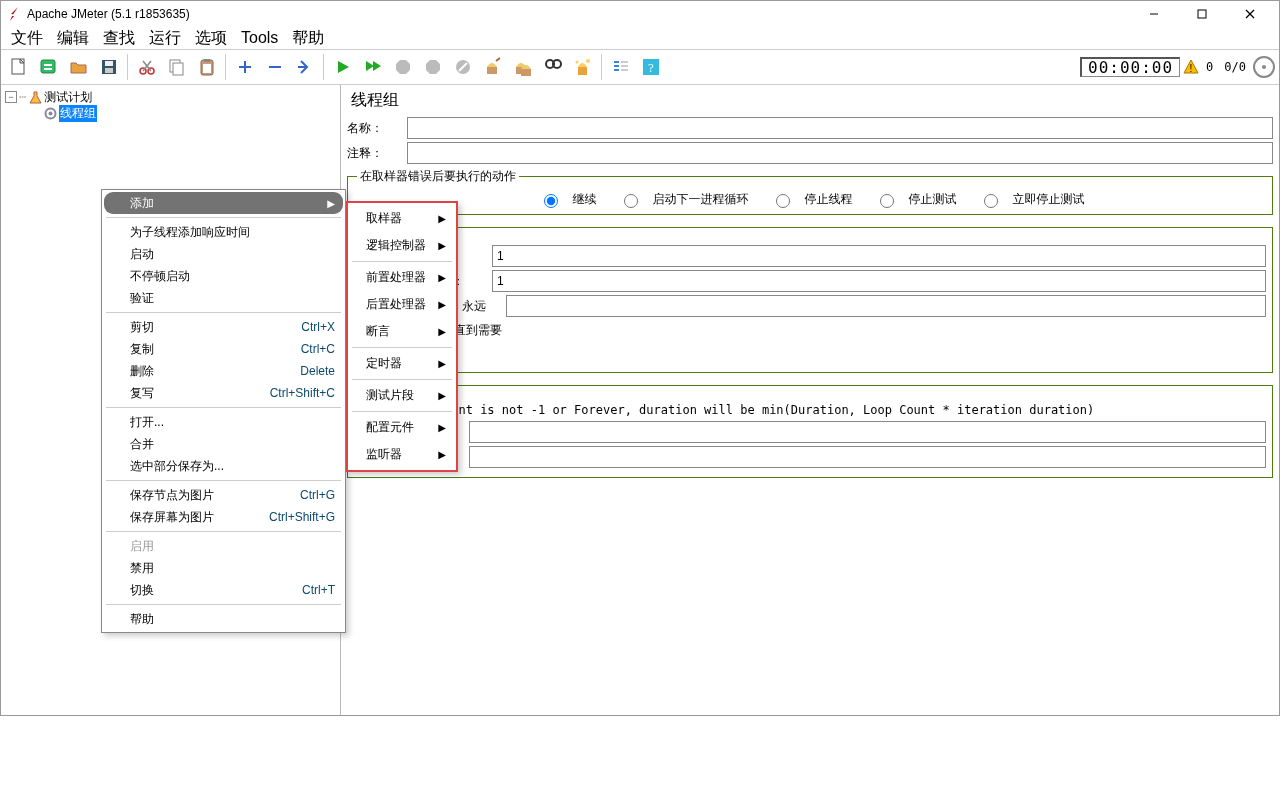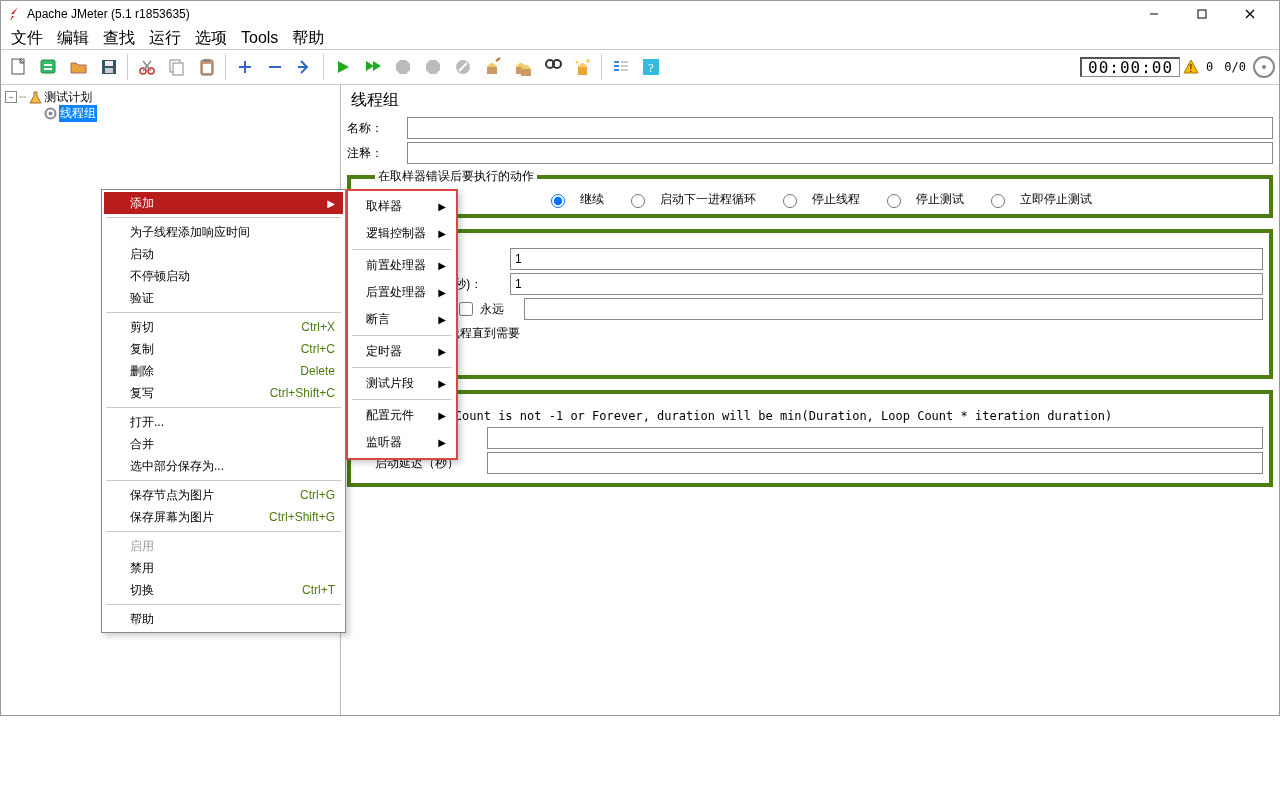--- a/index.html
+++ b/index.html
@@ -23,41 +23,41 @@
 
   .body { flex:1; display:flex; min-height:0; }
   .tree { width:340px; border-right:1px solid #bbb; background:#fff; position:relative; padding:4px 0 0 4px;}
   .treerow { display:flex; align-items:center; height:16px; font-size:12px; gap:2px;}
   .treerow .exp { width:12px; height:12px; border:1px solid #888; font-size:9px; line-height:10px; text-align:center; color:#555;}
   .treerow .dash { color:#888; }
   .treerow .icon { width:14px; height:14px; display:inline-flex; align-items:center; justify-content:center;}
   .treerow .sel { background:#0a84ff; color:#fff; padding:0 1px;}
   .main { flex:1; overflow:auto; background:#fff; padding:2px 6px 6px 6px;}
   .panel-title { font-size:16px; font-weight:400; padding:3px 4px; }
-  fieldset { border:4px solid #4d7c0f; margin:4px 0; padding:6px 6px 6px 24px; }
+  fieldset { border:1px solid #4d7c0f; margin:4px 0; padding:6px 6px 6px 9px; }
   fieldset > legend { font-size:12px; padding:0 3px;}
   .row { display:flex; align-items:center; margin:3px 0; gap:20px;}
   .row label.lead { min-width:92px; }
   .inp { flex:1; height:22px; border:1px solid #888; padding:0 4px; font-size:12px; font-family:inherit; }
   .radiogrp { display:flex; gap:22px; justify-content:center; flex:1;}
   .radiogrp label { display:flex; align-items:center; gap:12px; }
   .radiogrp input { width:14px; height:14px; }
   .chk { width:14px; height:14px; }
   .warnrow { display:flex; align-items:center; gap:6px; font-family: monospace; font-size:12px; margin:2px 0;}
 
   
   .ctxmenu { position:absolute; background:#fff; border:1px solid #888; box-shadow:3px 3px 6px rgba(0,0,0,0.2); padding:2px; z-index:50; }
   .ctx1 { left:100px; top:104px; width:245px;}
   .ctxitem { height:22px; display:flex; align-items:center; padding:0 6px 0 26px; position:relative; font-size:12px;}
-  .ctxitem.hl { background:#b91c1c; color:#fff;}
+  .ctxitem.hl { background:#737373; color:#fff;border-radius:9px;}
   .ctxitem .arrow { position:absolute; right:8px; font-size:10px;}
-  .ctxitem .shortcut { position:absolute; right:8px; color:#4d7c0f; font-size:12px;}
+  .ctxitem .shortcut { position:absolute; right:8px; color:#0c4a6e; font-size:12px;}
   .ctxitem.disabled { color:#999; }
   .ctxsep { height:1px; background:#ccc; margin:3px 2px; }
-  .ctx2 { left:345px; top:104px; width:112px; border:2px solid #d44; padding:2px;}
+  .ctx2 { left:345px; top:116px; width:112px; border:2px solid #d44; padding:2px;}
   .ctx2 .ctxitem { padding-left:16px; height:27px;}
   .ctx2 .ctxsep { margin:2px;}
 
   svg { display:block; }
 </style>
 </head>
 <body>
 
 <div class="window">
 

